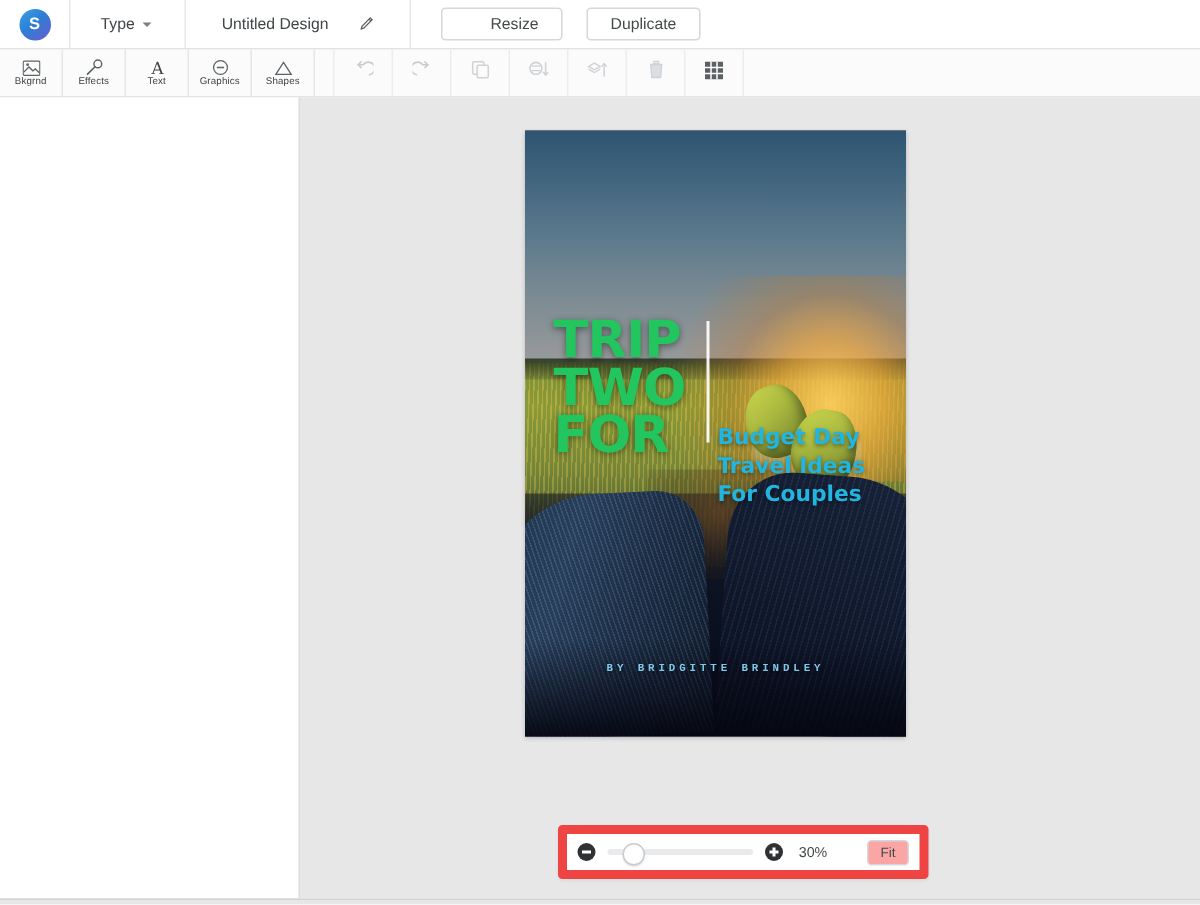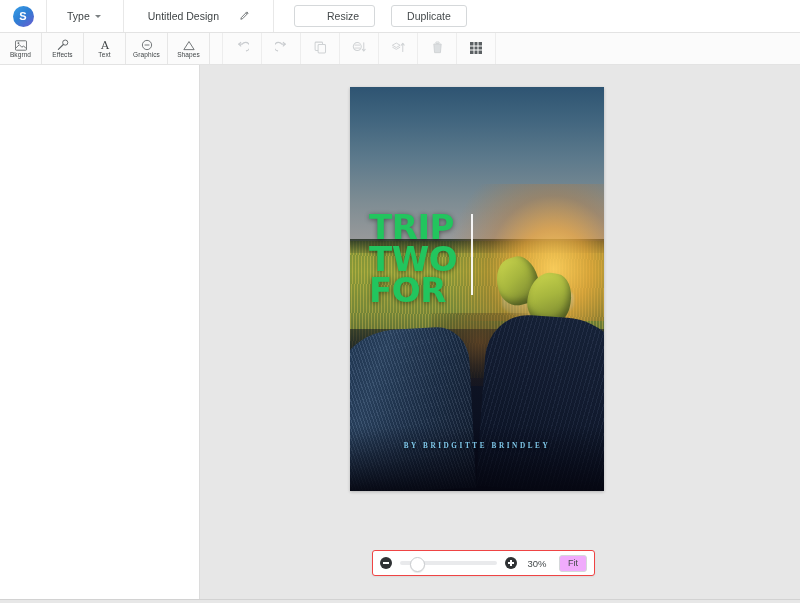--- a/index.html
+++ b/index.html
@@ -345,35 +345,35 @@
     line-height: 1.32;
     text-shadow: 0 1px 3px rgba(0,0,0,0.4);
   }
   .sub-blue div { display: block; white-space: nowrap; }
   .byline {
     position: absolute;
     left: 0; right: 0;
     top: 87.8%;
     text-align: center;
     color: #7fc8ea;
-    font-family: Liberation Serif, serif;
+    font-family: Liberation Mono, monospace;
     font-size: 7.2px;
     font-weight: bold;
     letter-spacing: 2.6px;
     text-shadow: 0 1px 3px rgba(0,0,0,0.55);
   }
 
   
   .zoombar {
     position: absolute;
     left: 172px;
     top: 485px;
     height: 24px;
     background: #ffffff;
-    border: 1px solid #ef4444;
+    border: 6px solid #ef4444;
     border-radius: 3px;
     display: flex;
     align-items: center;
     padding: 0 7px;
     gap: 8px;
     box-shadow: 0 1px 2px rgba(0,0,0,0.06);
   }
   .zm-circ {
     width: 12px; height: 12px;
     border-radius: 50%;
@@ -422,24 +422,24 @@
     width: 24px;
     text-align: center;
     flex: none;
   }
   .zm-fit {
     font-size: 9px;
     color: #44494b;
     border: 1px solid #d5d8da;
     border-radius: 3px;
     padding: 3px 8px;
-    background: #f0abfc;
+    background: #fca5a5;
     cursor: pointer;
     line-height: 1;
-    margin-left: 2px;
+    margin-left: 16px;
   }
 
   
   .bottom-strip {
     height: 3px;
     min-height: 3px;
     background: #e7e7e7;
     border-top: 1px solid #d2d2d2;
   }
 </style>
@@ -638,20 +638,25 @@
 
         <div class="cv-text">
           <div class="title-big">
             <div>TRIP</div>
             <div>TWO</div>
             <div>FOR</div>
           </div>
 
           <div class="divider-v"></div>
 
+          <div class="sub-blue">
+            <div>Budget Day</div>
+            <div>Travel Ideas</div>
+            <div>For Couples</div>
+          </div>
 
           <div class="byline">BY BRIDGITTE BRINDLEY</div>
         </div>
       </div>
 
       <div class="zoombar">
         <div class="zm-circ"></div>
         <div class="zm-track">
           <div class="zm-thumb"></div>
         </div>

